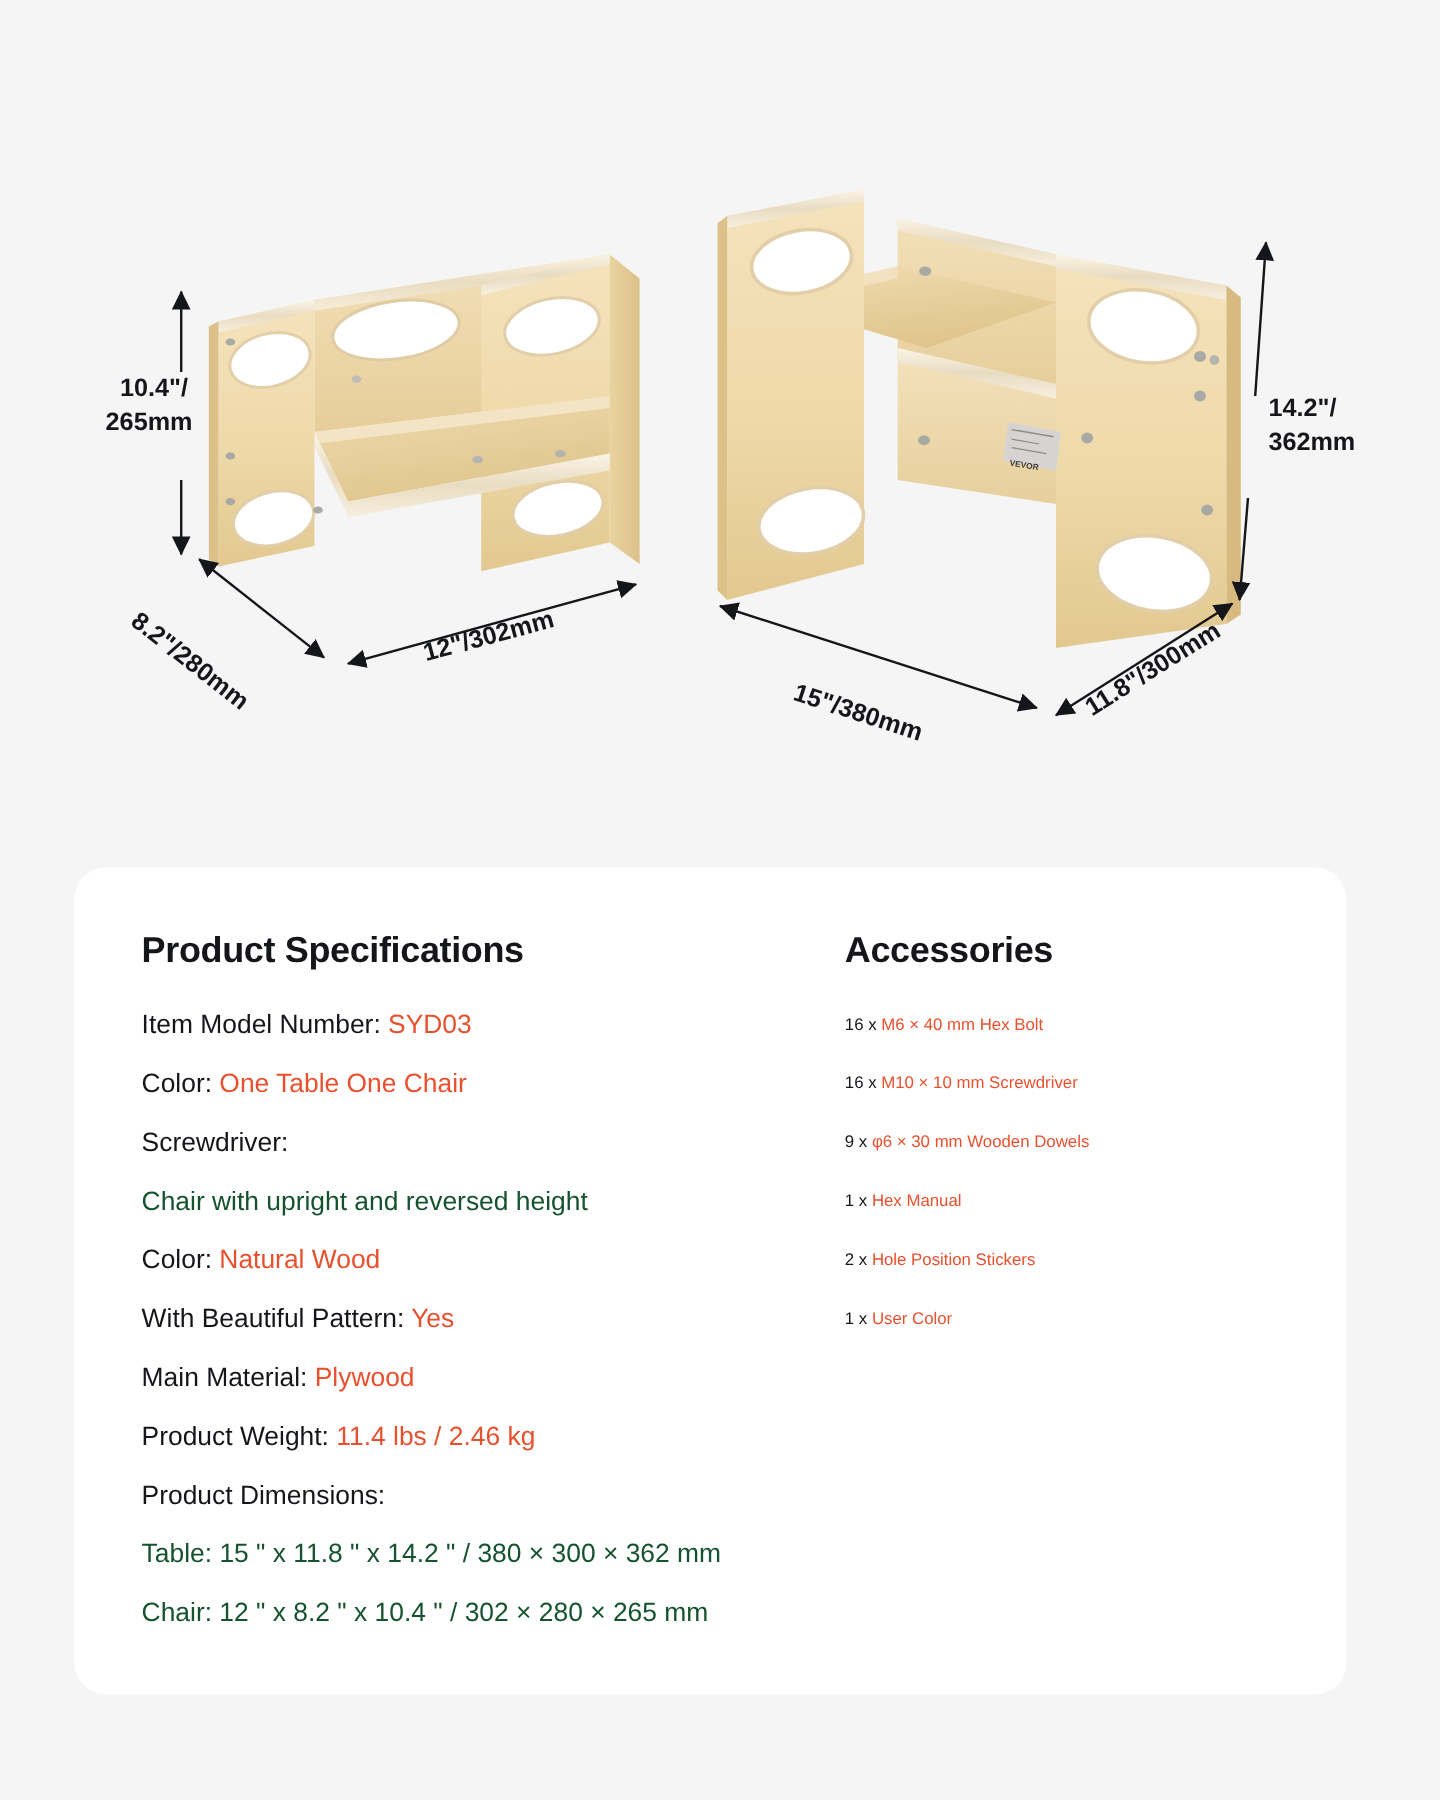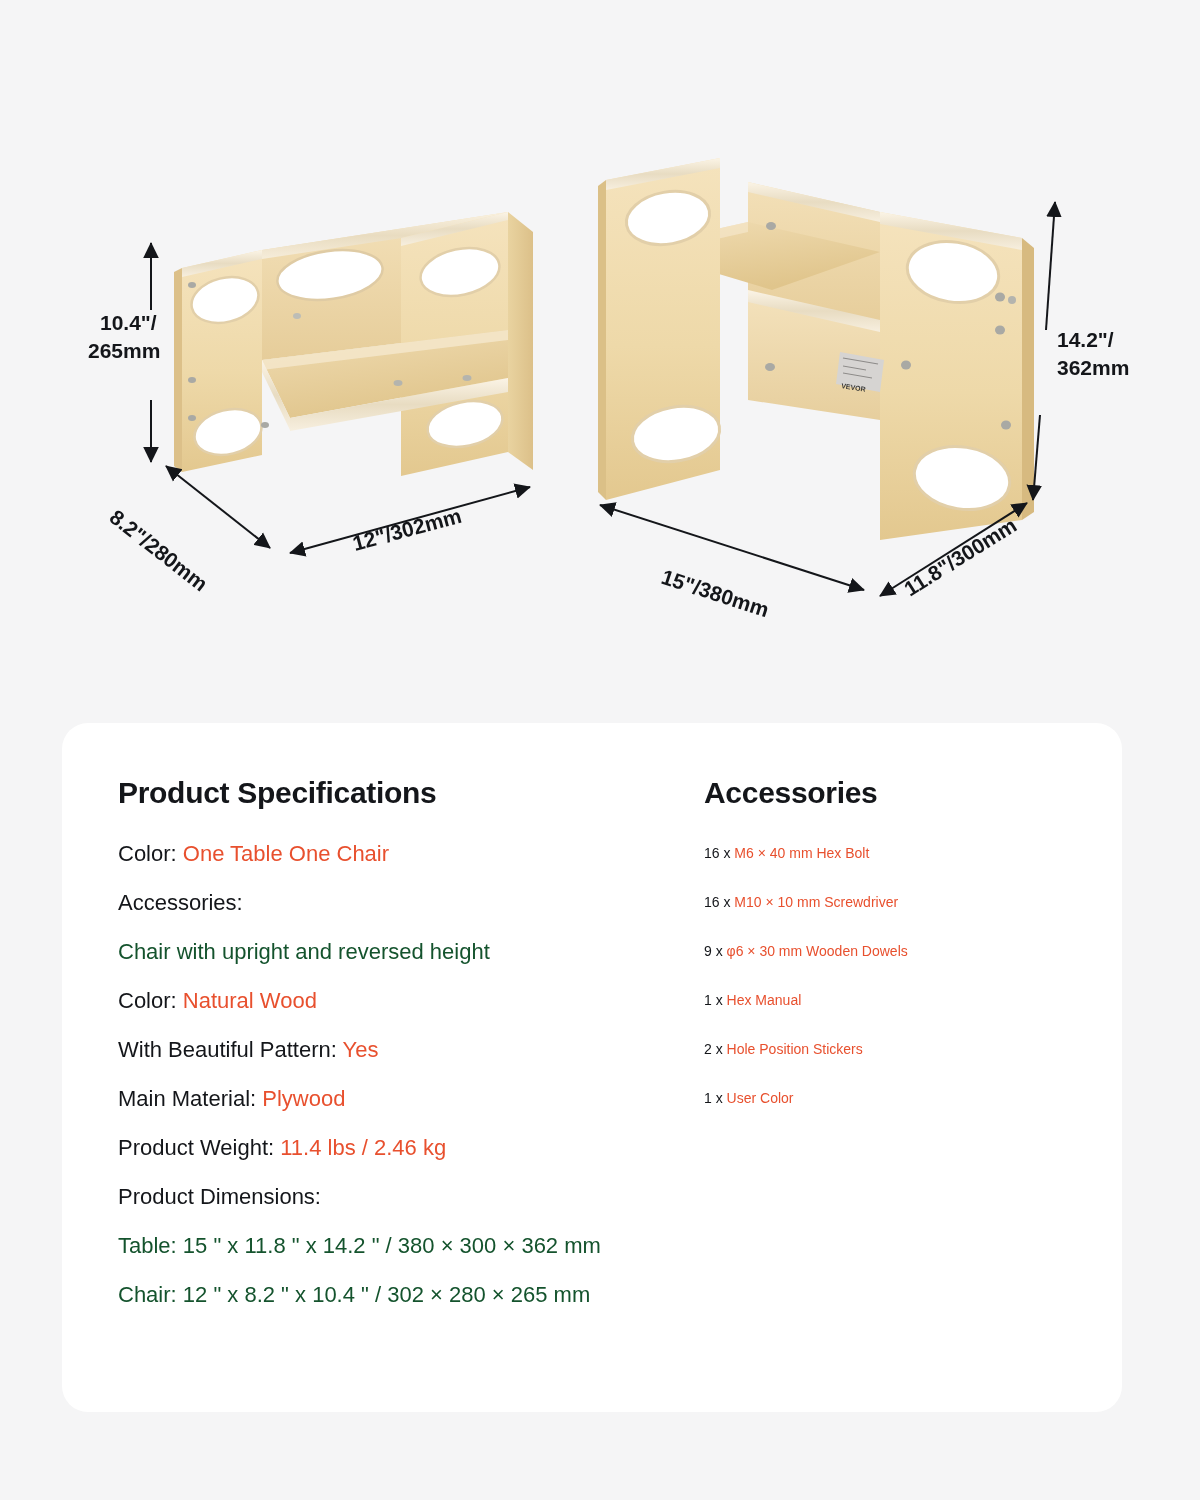--- a/index.html
+++ b/index.html
@@ -239,22 +239,23 @@
     </g>
   </svg>
 </div>
 
 <div id="spec-card">
   <div class="card-columns">
 
     <div class="col col-specs">
       <div class="col-heading">Product Specifications</div>
       <div id="spec-rows">
+          <div class="spec-line"><span>Item Model Number:</span><span class="val"> SYD03</span></div>
           <div class="spec-line"><span>Color:</span><span class="val"> One Table One Chair</span></div>
-          <div class="spec-line"><span>Accessories:</span></div>
+          <div class="spec-line"><span>Screwdriver:</span></div>
           <div class="spec-line wrapline">Chair with upright and reversed height</div>
           <div class="spec-line"><span>Color:</span><span class="val"> Natural Wood</span></div>
           <div class="spec-line"><span>With Beautiful Pattern:</span><span class="val"> Yes</span></div>
           <div class="spec-line"><span>Main Material:</span><span class="val"> Plywood</span></div>
           <div class="spec-line"><span>Product Weight:</span><span class="val"> 11.4 lbs / 2.46 kg</span></div>
           <div class="spec-line"><span>Product Dimensions:</span></div>
           <div class="spec-line wrapline">Table: 15 " x 11.8 " x 14.2 " / 380 × 300 × 362 mm</div>
           <div class="spec-line wrapline">Chair: 12 " x 8.2 " x 10.4 " / 302 × 280 × 265 mm</div>
         </div>
     </div>

